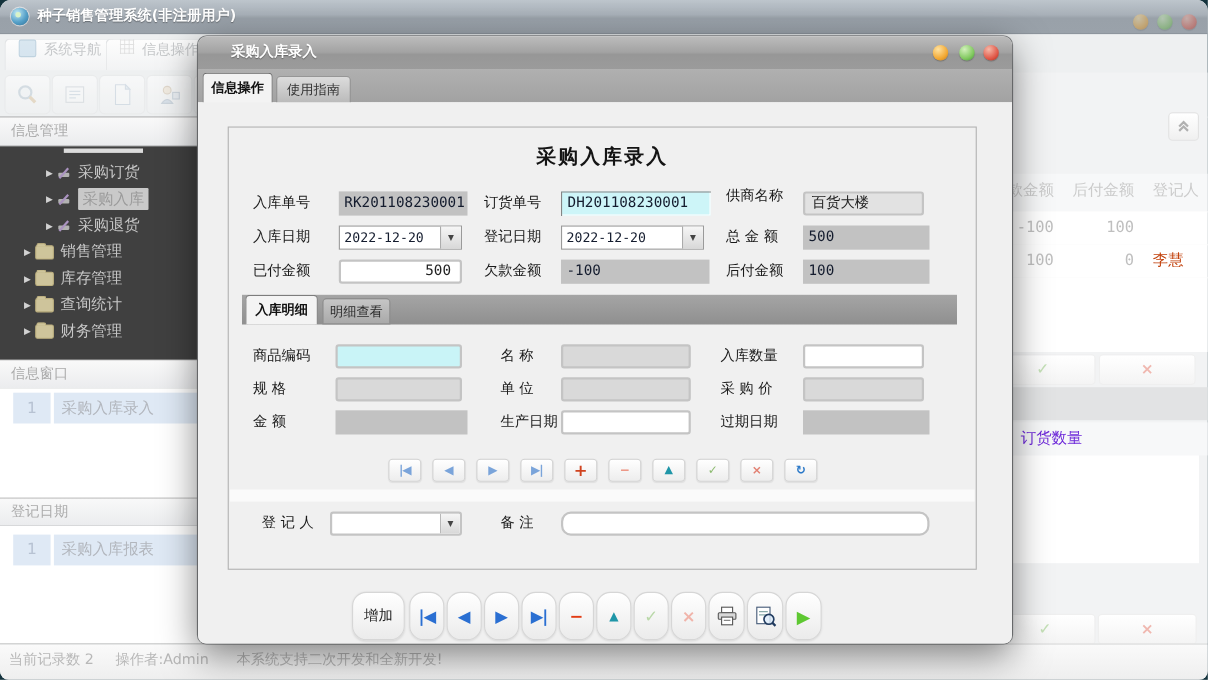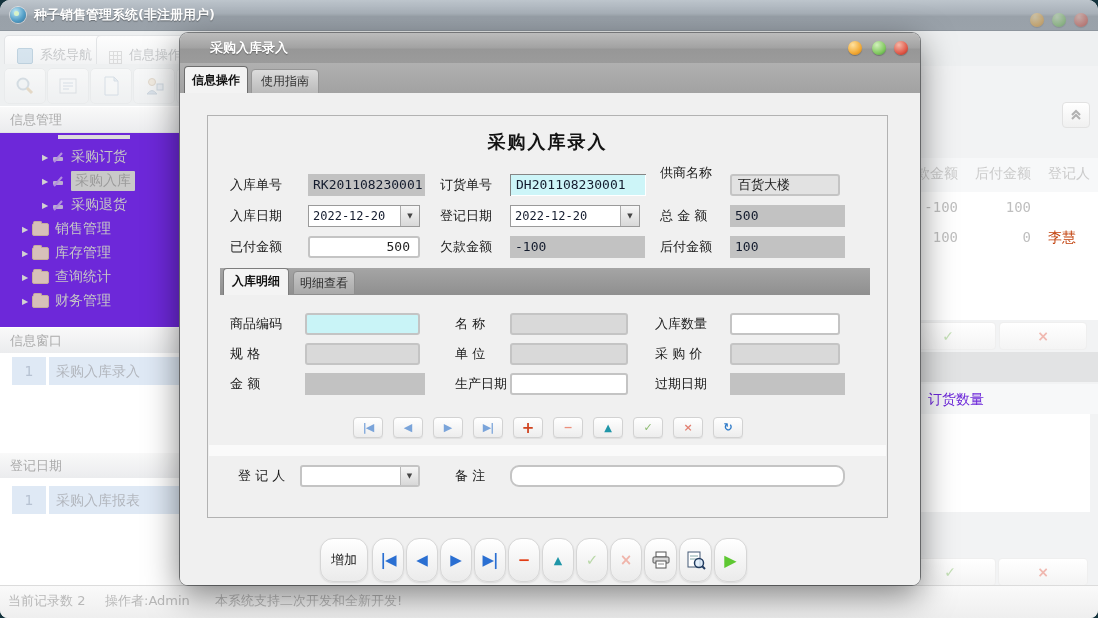--- a/index.html
+++ b/index.html
@@ -20,33 +20,33 @@
   .app-ico::after{content:"";position:absolute;left:4px;top:4px;width:5px;height:5px;border-radius:50%;background:#d8f2c8}
   .orb{position:absolute;width:14px;height:14px;border-radius:50%;box-shadow:0 1px 1px rgba(0,0,0,.25)}
   .orb.o{background:radial-gradient(circle at 35% 28%,#ffe2a0,#f2a832 62%,#c07818)}
   .orb.g{background:radial-gradient(circle at 35% 28%,#d2f0bc,#80c85e 62%,#3f9238)}
   .orb.r{background:radial-gradient(circle at 35% 28%,#f6b8a8,#e05848 62%,#a82818)}
   .orb.pale{opacity:.45}
 
   
   .main-tabs{position:absolute;left:0;top:33px;right:0;height:32px}
   .mtab{position:absolute;top:2px;height:28px;border:1px solid #e2e4e6;border-bottom:none;
-    border-radius:5px 5px 0 0;background:linear-gradient(#fdfdfd,#f2f3f4);display:flex;align-items:flex-end;gap:7px;
+    border-radius:5px 5px 0 0;background:linear-gradient(#fdfdfd,#f2f3f4);display:flex;align-items:flex-start;gap:7px;
     padding:0 12px;color:#c6c8ca;font-size:13px}
   .sq-ico{width:14px;height:14px;background:#bdd6e8;border:1px solid #93b5cc;border-radius:2px;opacity:.55}
   .grid-ico{width:13px;height:13px;opacity:.5;
     background:linear-gradient(#c3c3c3 1px,transparent 1px) 0 0/4px 4px,
                linear-gradient(90deg,#c3c3c3 1px,transparent 1px) 0 0/4px 4px}
   .toolbar{position:absolute;left:0;top:66px;right:0;height:40px;border-bottom:1px solid #e6e8ea}
   .tb-btn{position:absolute;top:2px;width:40px;height:34px;background:linear-gradient(#ffffff,#f0f1f2);
     border:1px solid #e6e7e8;border-radius:5px;display:flex;align-items:center;justify-content:center;opacity:.55}
   .tb-btn svg{opacity:.55}
 
   
-  .sidebar{position:absolute;left:0;top:106px;width:186px;height:479px;background:#6d28d9;border-right:1px solid #e0e2e4}
+  .sidebar{position:absolute;left:0;top:106px;width:186px;height:479px;background:#404040;border-right:1px solid #e0e2e4}
   .side-hd{position:absolute;left:0;right:0;height:25px;background:linear-gradient(#f9f9f9,#ebecee);
     border-top:1px solid #fff;border-bottom:1px solid #e2e3e5;color:#ababab;line-height:25px;padding-left:10px;font-size:13px}
   .tree-item{position:absolute;left:0;height:24px;display:flex;align-items:center;color:#c6c6c6;font-size:14px;white-space:nowrap}
   .tw{width:14px;text-align:center;font-size:8px;color:#d2d2d2;flex:0 0 14px}
   .folder{width:15px;height:11px;background:#f2e6b2;border:1px solid #ddcd90;border-radius:2px;position:relative;margin-right:6px;opacity:.8}
   .folder::before{content:"";position:absolute;left:0;top:-3px;width:7px;height:2px;background:#f2e6b2;border:1px solid #ddcd90;border-bottom:none;border-radius:2px 2px 0 0}
   .toolico{margin-right:6px;opacity:.8}
   .sel-hl{background:#c9c9c9;border-radius:1px;padding:1px 4px;color:#9b9b9b}
   .list-area{position:absolute;left:0;right:1px;background:#fff}
   .lrow{position:absolute;height:28px}
@@ -311,21 +311,21 @@
 
   <div class="dlg-body"></div>
 
   <div class="panel">
     <div class="form-title">采购入库录入</div>
 
     <span class="lab" style="left:22px;top:58px">入库单号</span>
     <div class="flatbox mono" style="left:100px;top:58px;width:112px">RK201108230001</div>
     <span class="lab" style="left:232px;top:58px">订货单号</span>
     <div class="cyanbox mono" style="left:302px;top:58px;width:130px">DH201108230001</div>
-    <span class="lab" style="left:452px;top:46px">供商名称</span>
+    <span class="lab" style="left:452px;top:52px">供商名称</span>
     <div class="silver" style="left:522px;top:58px;width:110px">百货大楼</div>
 
     <span class="lab" style="left:22px;top:89px">入库日期</span>
     <div class="combo" style="left:100px;top:89px;width:112px">
       <span class="txt mono">2022-12-20</span>
       <span class="arr">▼</span>
     </div>
     <span class="lab" style="left:232px;top:89px">登记日期</span>
     <div class="combo" style="left:302px;top:89px;width:130px">
       <span class="txt mono">2022-12-20</span>

